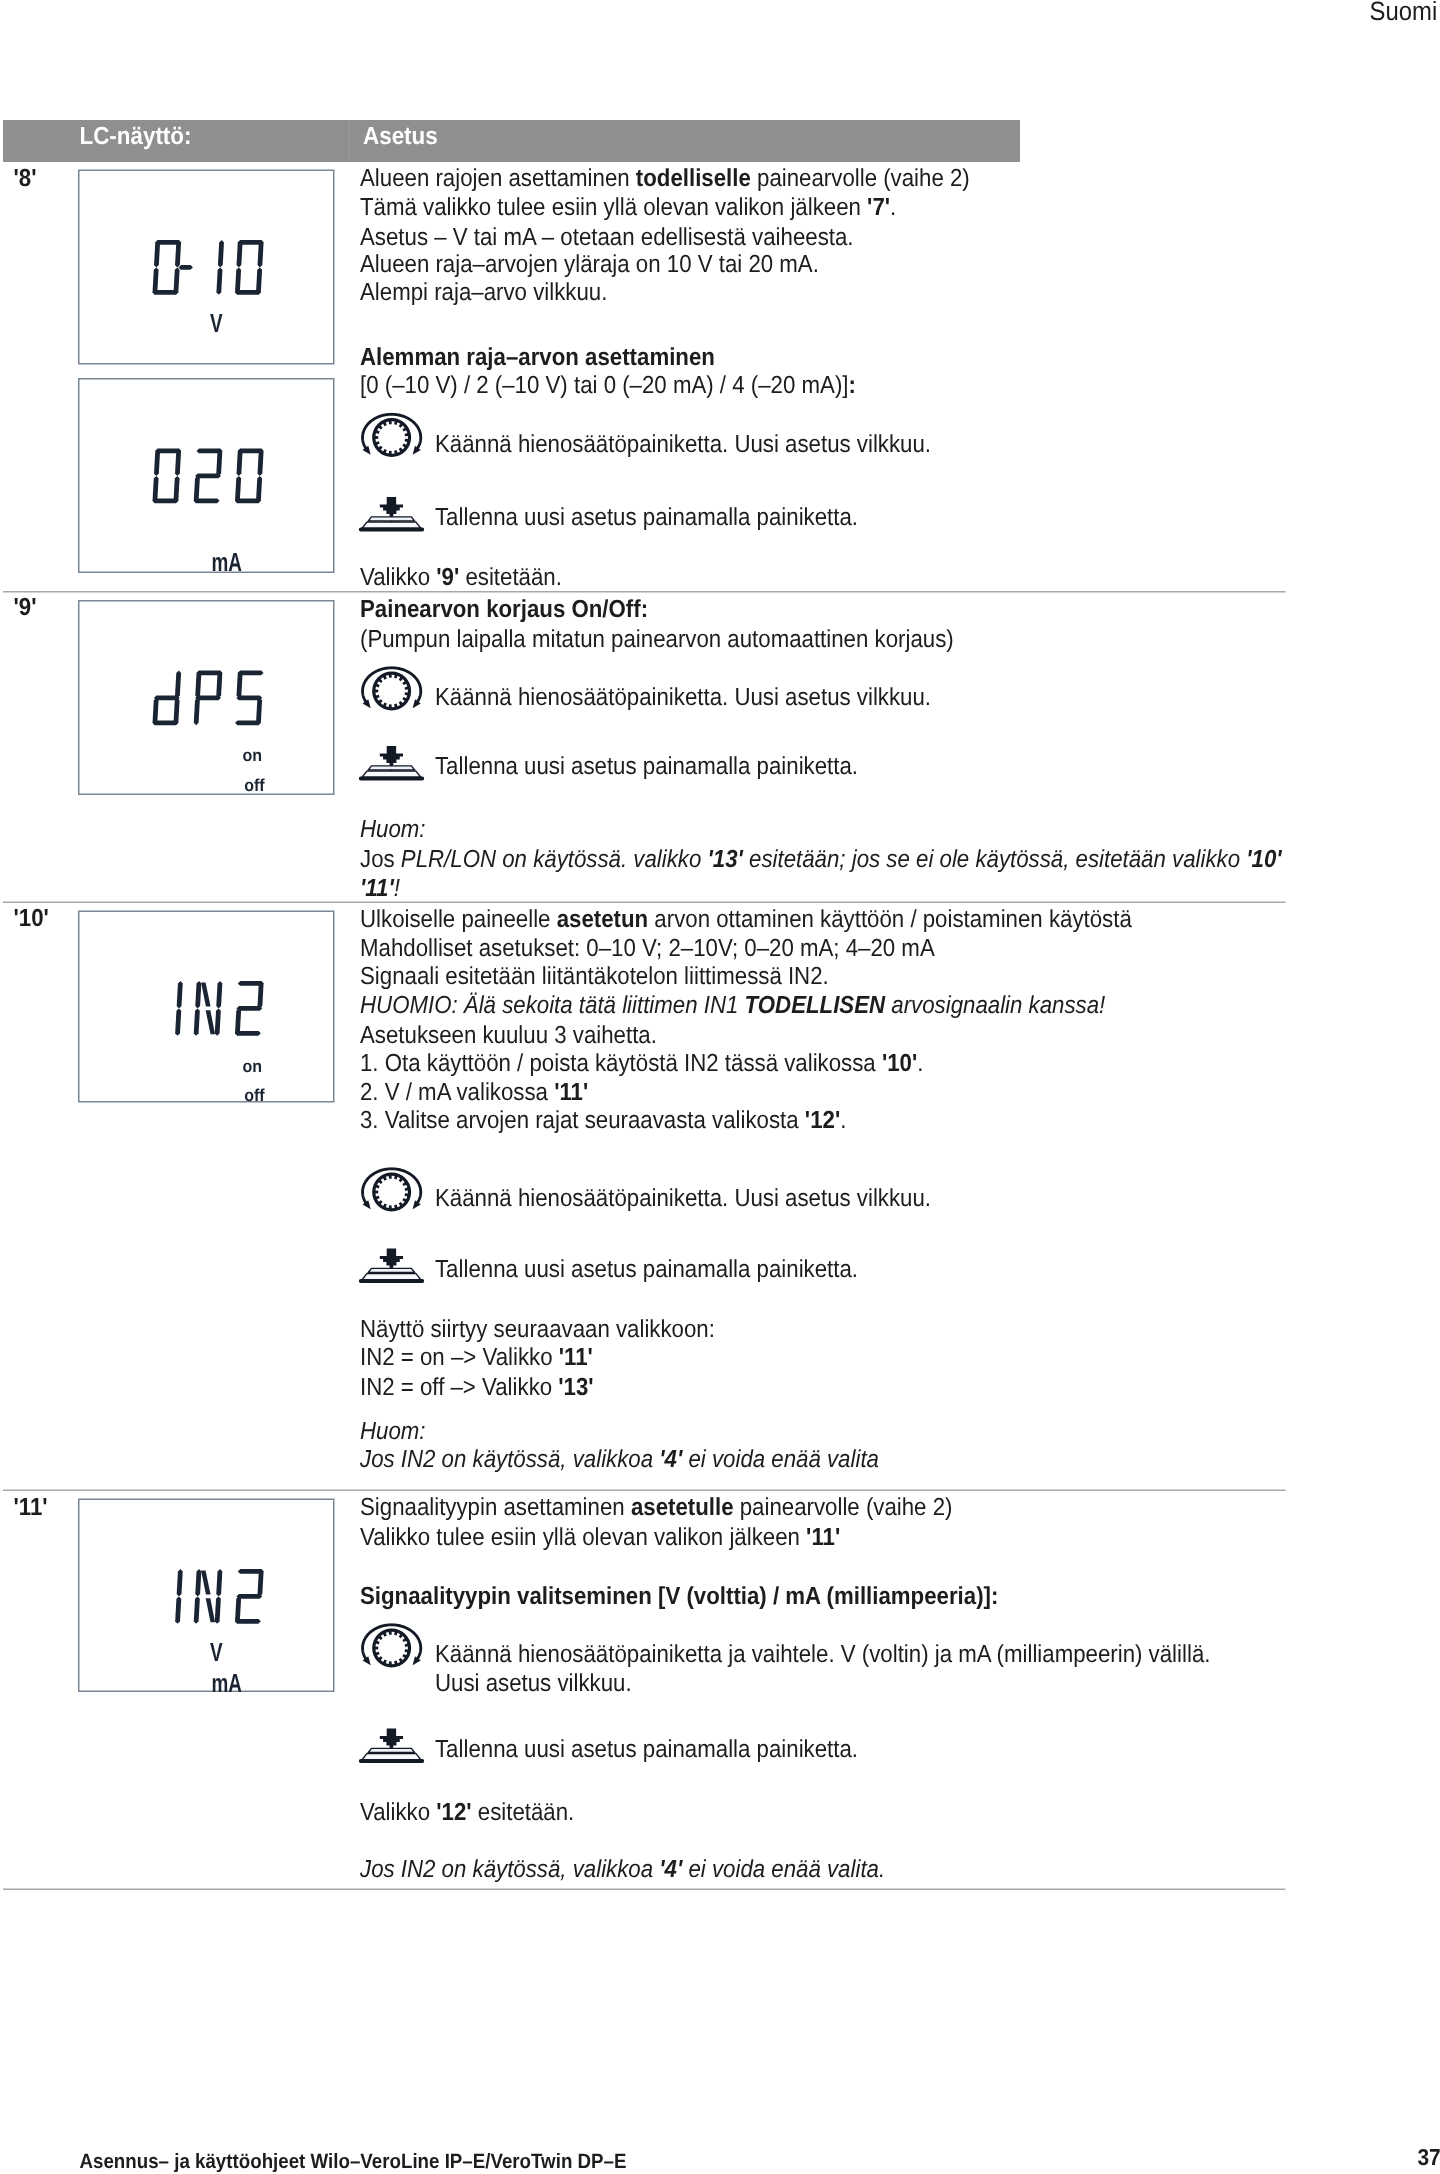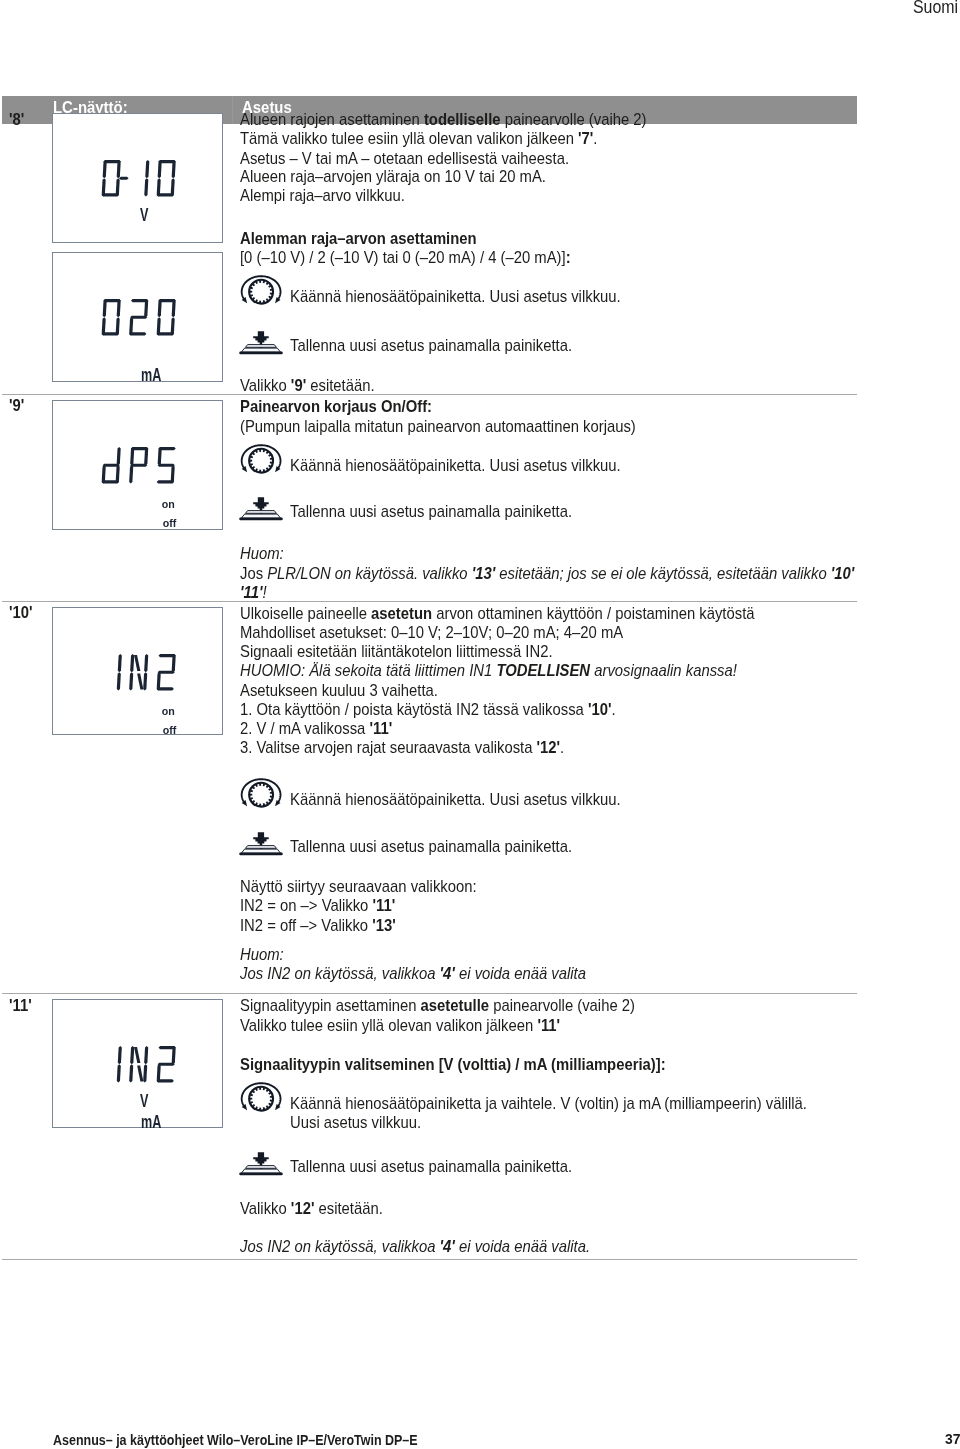--- a/index.html
+++ b/index.html
@@ -1,20 +1,20 @@
 <!DOCTYPE html>
 <html><head>
 <meta charset="utf-8">
 <style>
   html,body{margin:0;padding:0;}
   body{width:960px;height:1449px;background:#fff;font-family:"Liberation Sans",sans-serif;color:#1d1d1b;position:relative;overflow:hidden;}
   .page{position:absolute;left:0;top:0;width:960px;height:1449px;}
   .lang{position:absolute;left:913px;top:-1.2px;font-size:17.6px;line-height:17px;color:#1d1d1b;transform:scaleX(0.905);transform-origin:left top;white-space:nowrap;}
 
-  .tbl{position:absolute;left:2px;top:96px;width:855px;}
+  .tbl{position:absolute;left:2px;top:80px;width:678px;}
   .hdr{background:#8f8f8f;height:28px;position:relative;}
   .hdr .c1{position:absolute;left:51px;top:3px;color:#fff;font-weight:bold;font-size:16.5px;line-height:17px;transform:scaleX(0.905);transform-origin:left top;white-space:nowrap;}
   .hdr .c2{position:absolute;left:240px;top:3px;color:#fff;font-weight:bold;font-size:16.5px;line-height:17px;transform:scaleX(0.905);transform-origin:left top;white-space:nowrap;}
   .hdr .divider{position:absolute;left:229.5px;top:0;width:1px;height:28px;background:#989898;}
 
   .row{position:absolute;left:0;width:960px;border-bottom:none;box-sizing:border-box;}
   .rowline{position:absolute;left:2px;width:855px;height:1px;background:#a8a8a8;}
   
   .menu{position:absolute;left:9px;font-weight:bold;font-size:16.4px;line-height:17px;transform:scaleX(0.905);transform-origin:left top;white-space:nowrap;}
   

